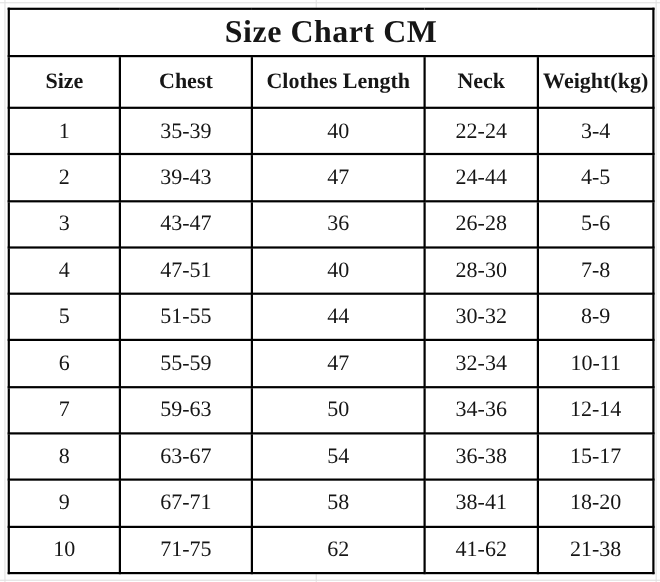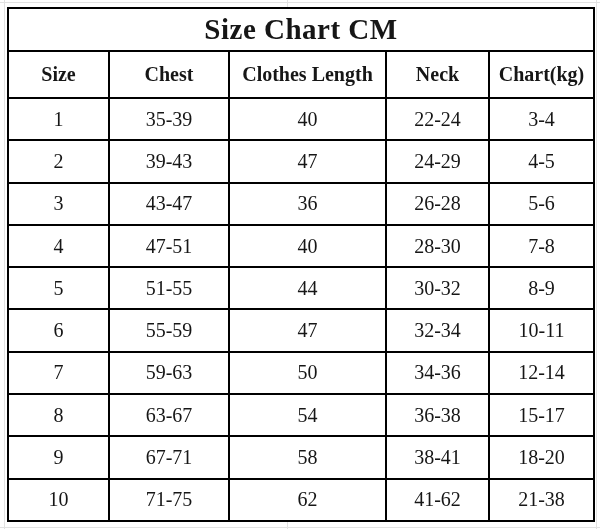--- a/index.html
+++ b/index.html
@@ -84,34 +84,34 @@
     </colgroup>
     <tbody>
       <tr class="title-row">
         <td colspan="5">Size Chart CM</td>
       </tr>
       <tr class="header-row">
         <th>Size</th>
         <th>Chest</th>
         <th>Clothes Length</th>
         <th>Neck</th>
-        <th>Chart(kg)</th>
+        <th>Weight(kg)</th>
       </tr>
       <tr class="data-row">
         <td>1</td>
         <td>35-39</td>
         <td>40</td>
         <td>22-24</td>
         <td>3-4</td>
       </tr>
       <tr class="data-row">
         <td>2</td>
         <td>39-43</td>
         <td>47</td>
-        <td>24-29</td>
+        <td>24-44</td>
         <td>4-5</td>
       </tr>
       <tr class="data-row">
         <td>3</td>
         <td>43-47</td>
         <td>36</td>
         <td>26-28</td>
         <td>5-6</td>
       </tr>
       <tr class="data-row">

